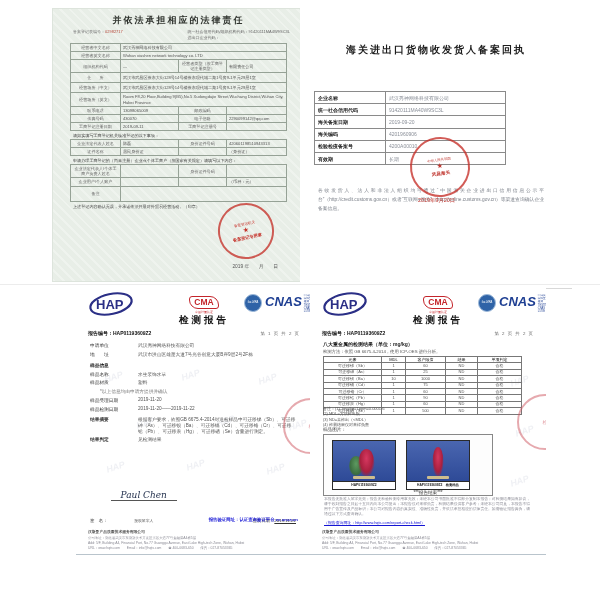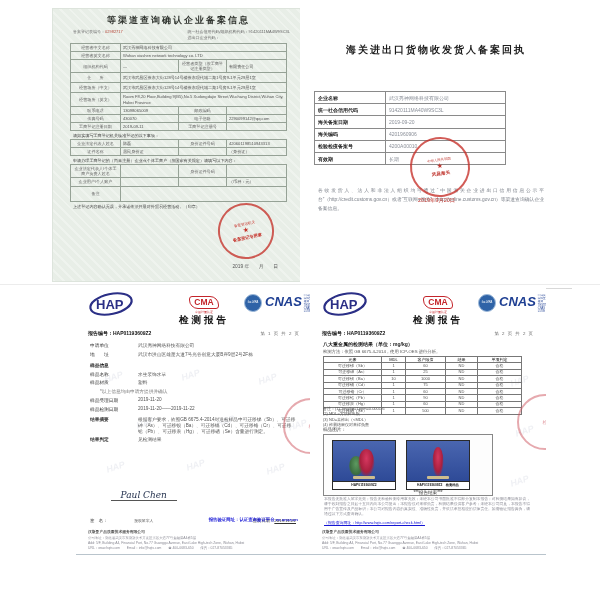--- a/index.html
+++ b/index.html
@@ -117,21 +117,21 @@
     line-height:1.3;text-align:justify;}
   .r2-link{position:absolute;left:14px;top:234px;font-size:3.9px;color:#1414d4;text-decoration:underline;}
   .mid-line{position:absolute;left:0;top:284px;width:600px;border-top:1px solid #ececec;}
 </style>
 </head>
 <body>
 
 <div id="canvas">
 
   <div id="form-doc" class="doc">
-    <div class="f-title">等渠道查询确认企业备案信息</div>
+    <div class="f-title">并依法承担相应的法律责任</div>
     <div class="f-head">
       <div class="f-no">
         <span>备案登记表编号：</span><b>02982717</b>
       </div>
       <div class="f-codes">
         <div>统一社会信用代码/组织机构代码：91420111MA4W9SC3L</div>
         <div>进出口企业代码：</div>
       </div>
     </div>
     <table class="ftab">

